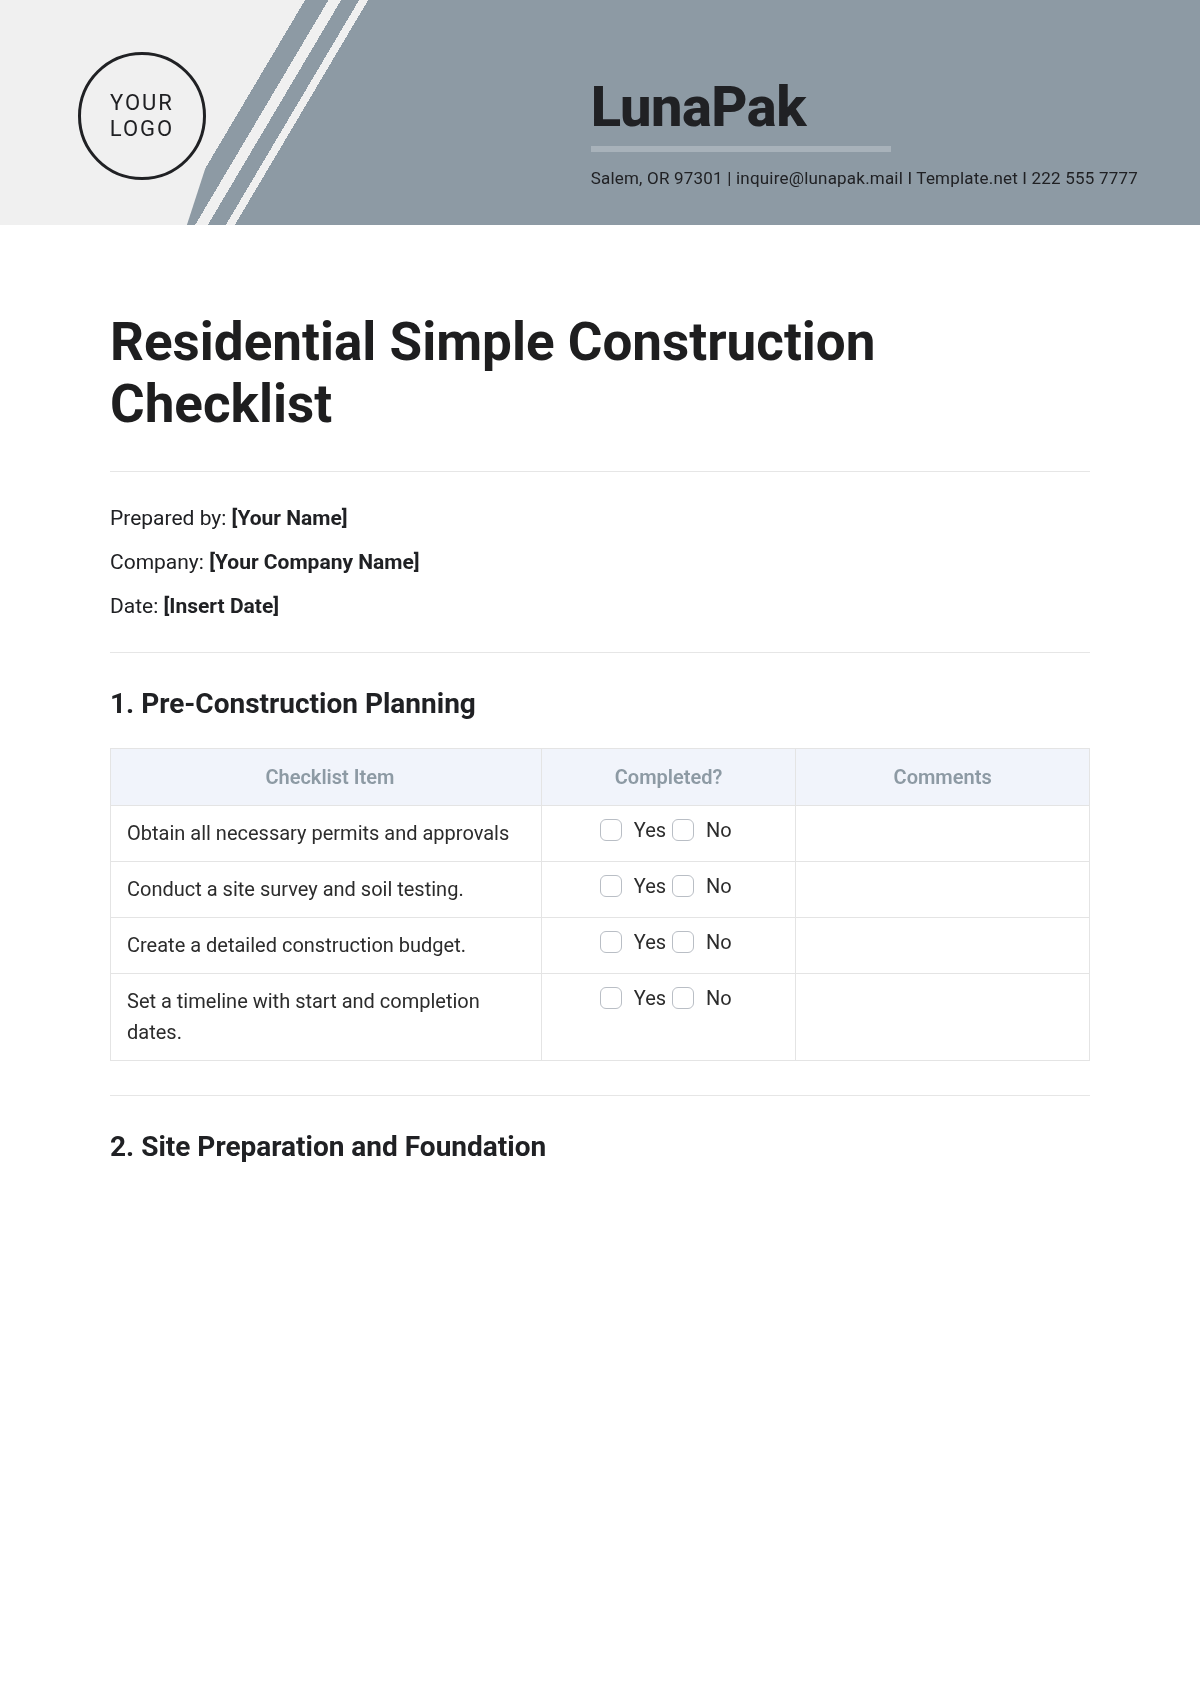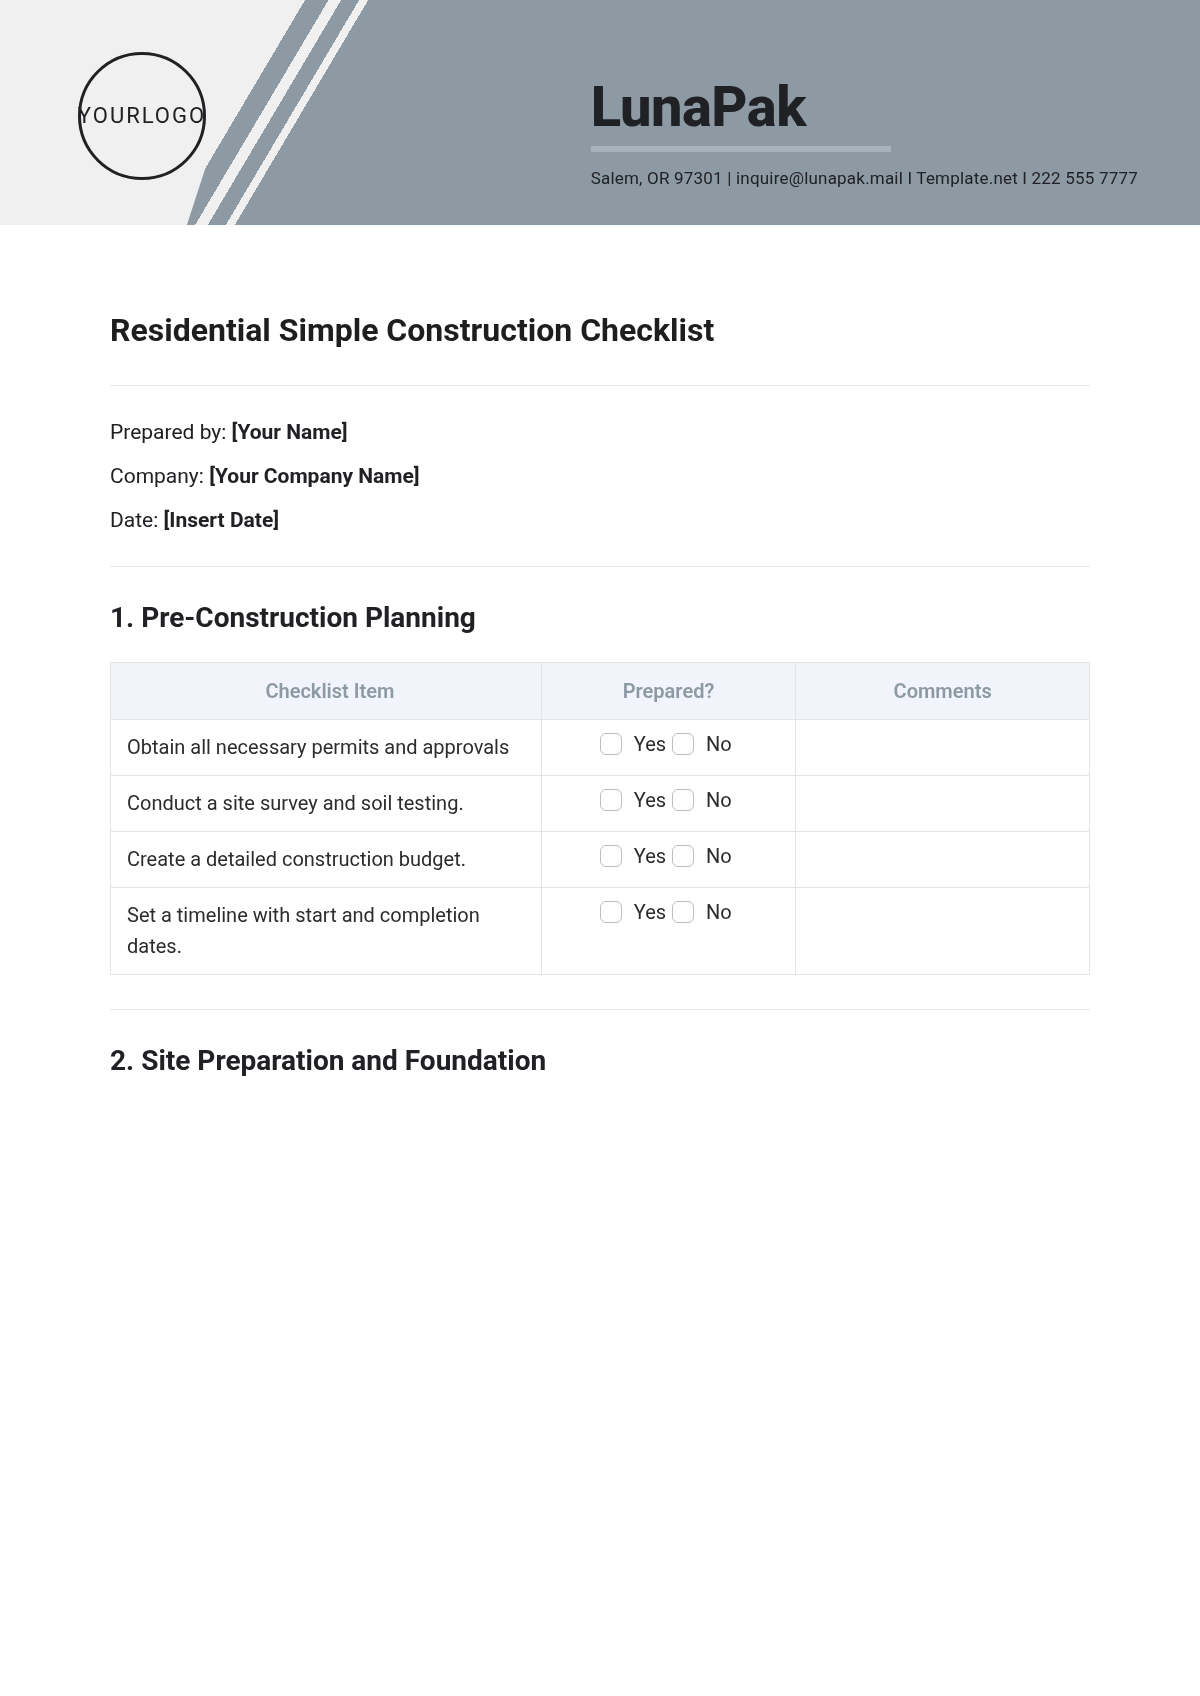--- a/index.html
+++ b/index.html
@@ -39,21 +39,21 @@
   }
   .logo-circle {
     position: absolute;
     top: 52px;
     left: 78px;
     width: 128px;
     height: 128px;
     border: 3px solid #202124;
     border-radius: 50%;
     display: flex;
-    flex-direction: row;
+    flex-direction: column;
     align-items: center;
     justify-content: center;
     font-size: 22px;
     letter-spacing: 2px;
     color: #202124;
     line-height: 1.2;
     text-align: center;
   }
   .company-block {
     position: absolute;
@@ -76,21 +76,21 @@
   .contact-line {
     font-size: 17px;
     color: #202124;
     margin-top: 16px;
     letter-spacing: 0.2px;
   }
   .page-content {
     padding: 86px 110px 0 110px;
   }
   .main-title {
-    font-size: 32px;
+    font-size: 53px;
     font-weight: 700;
     color: #1e1e1f;
     margin-bottom: 36px;
   }
   .hr {
     border: none;
     border-top: 1px solid #e6e6e6;
     margin: 0 0 34px 0;
   }
   .meta-row {
@@ -176,21 +176,21 @@
   </div>
 
   <hr class="hr">
 
   <h2 class="section-title">1. Pre-Construction Planning</h2>
 
   <table class="checklist">
     <thead>
       <tr>
         <th>Checklist Item</th>
-        <th>Prepared?</th>
+        <th>Completed?</th>
         <th>Comments</th>
       </tr>
     </thead>
     <tbody id="tbody-section-0">
         <tr>
           <td class="item-col">Obtain all necessary permits and approvals</td>
           <td>
             <div class="yn-group">
               <div class="yn-row">
                 <span class="checkbox"></span>

